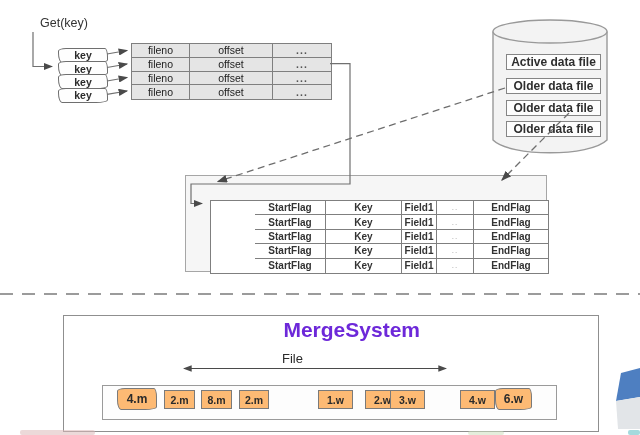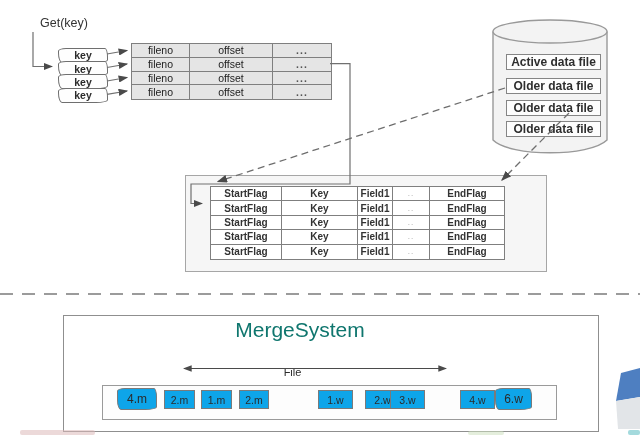--- a/index.html
+++ b/index.html
@@ -49,51 +49,51 @@
     display:flex;align-items:center;justify-content:center;
     font-size:12px;font-weight:600;color:#2e2e2e;white-space:nowrap;
   }
 
   
   .record-container{
     left:185px;top:175px;width:360px;height:95px;z-index:2;
     background:#f6f6f6;border:1px solid #a6a6a6;
   }
   .record-table{
-    left:210px;top:186px;width:293px;height:72px;z-index:3;
+    left:210px;top:200px;width:293px;height:72px;z-index:3;
     display:grid;grid-template-rows:repeat(5,1fr);
-    border:1px solid #7f7f7f;background:#ffffff;
+    border:1px solid #7f7f7f;background:#ffffff;padding-left:44px;
   }
   .record-row{display:grid;grid-template-columns:71px 76px 35px 37px 1fr;border-bottom:1px solid #7f7f7f;}
   .record-row:last-child{border-bottom:none;}
   .record-row .cell{font-size:10px;font-weight:600;color:#333;}
   .record-row .cell.dim{color:#9a9a9a;font-size:8px;letter-spacing:1px;font-weight:400;}
 
   
   .merge-box{
     left:63px;top:315px;width:534px;height:115px;z-index:2;
     background:#ffffff;border:1.5px solid #8f8f8f;
   }
   .merge-title{
-    left:180px;top:318px;width:240px;z-index:3;text-align:center;
-    font-size:21px;font-weight:400;color:#0f766e;
+    left:180px;top:318px;width:240px;z-index:3;text-align:right;
+    font-size:21px;font-weight:700;color:#6d28d9;
   }
   .file-label{
     left:255px;top:351px;width:75px;z-index:3;text-align:center;
-    font-size:11px;color:#2b2b2b;margin-top:15px;
+    font-size:13px;color:#2b2b2b;
   }
   .strip{
     left:102px;top:385px;width:453px;height:33px;z-index:3;
     background:#fdfdfd;border:1px solid #9a9a9a;
   }
   .fbox{
     position:absolute;top:390px;height:17px;z-index:4;
-    border:1.1px solid #7a7a7a;background:#0ea5e9;
+    border:1.1px solid #7a7a7a;background:#fdba74;
     display:flex;align-items:center;justify-content:center;
-    font-size:10.5px;font-weight:400;color:#2b2b2b;
+    font-size:10.5px;font-weight:700;color:#2b2b2b;
   }
   .fbox.doc{top:388px;height:20px;font-size:12px;}
 </style>
 </head>
 <body>
 
 <div class="stage">
 
   <svg class="layer bg" viewBox="0 0 640 435">
     <path d="M493,31.5 L493,140 C510,157 590,157 607,140 L607,31.5" fill="#f3f3f3" stroke="#999999" stroke-width="1.4"></path>
@@ -174,21 +174,21 @@
     </div>
   </div>
 
   <div class="abs merge-box"></div>
   <div class="abs merge-title">MergeSystem</div>
   <div class="abs file-label">File</div>
   <div class="abs strip"></div>
 
   <div class="fbox doc sketchy" style="left:117px;width:38px">4.m</div>
   <div class="fbox" style="left:164px;width:29px">2.m</div>
-  <div class="fbox" style="left:201px;width:29px">1.m</div>
+  <div class="fbox" style="left:201px;width:29px">8.m</div>
   <div class="fbox" style="left:239px;width:28px">2.m</div>
   <div class="fbox" style="left:318px;width:33px">1.w</div>
   <div class="fbox" style="left:365px;width:33px">2.w</div>
   <div class="fbox" style="left:390px;width:33px">3.w</div>
   <div class="fbox" style="left:460px;width:33px">4.w</div>
   <div class="fbox doc sketchy" style="left:495px;width:35px">6.w</div>
 
   <svg class="layer overlay" viewBox="0 0 640 435">
     <defs>
       <marker id="arr" viewBox="0 0 8 6" refX="7" refY="3" markerWidth="8" markerHeight="6" orient="auto-start-reverse">

